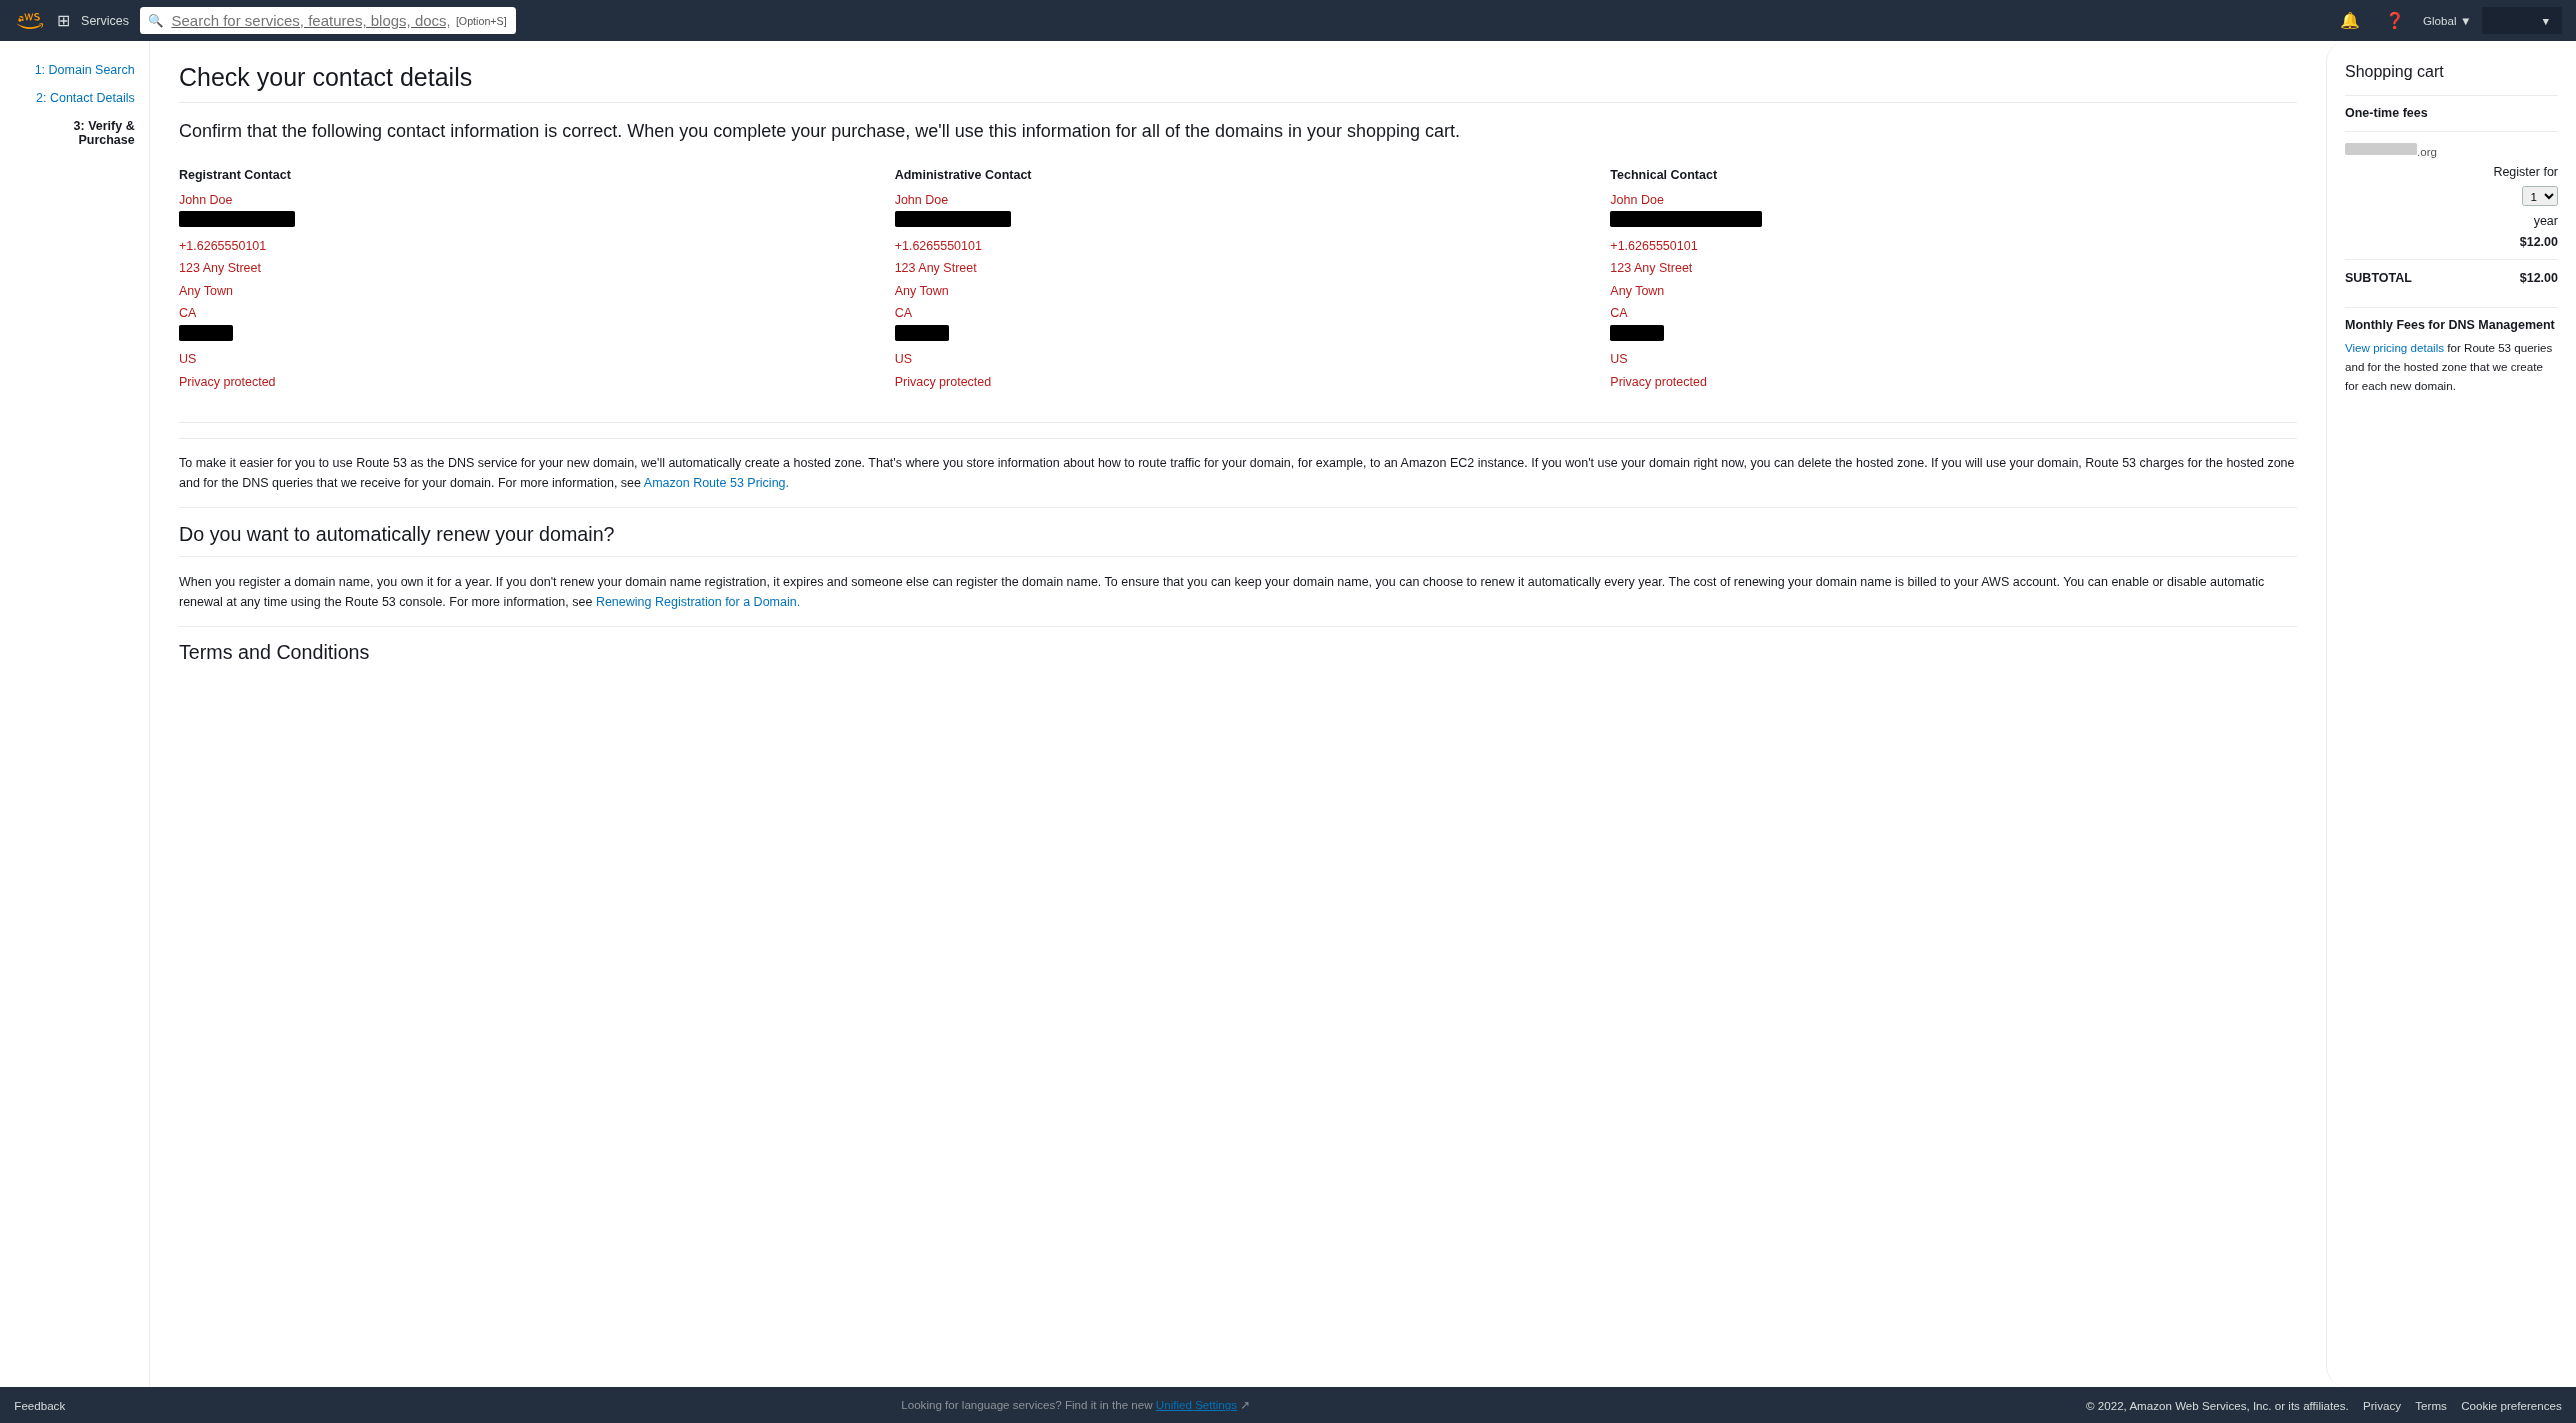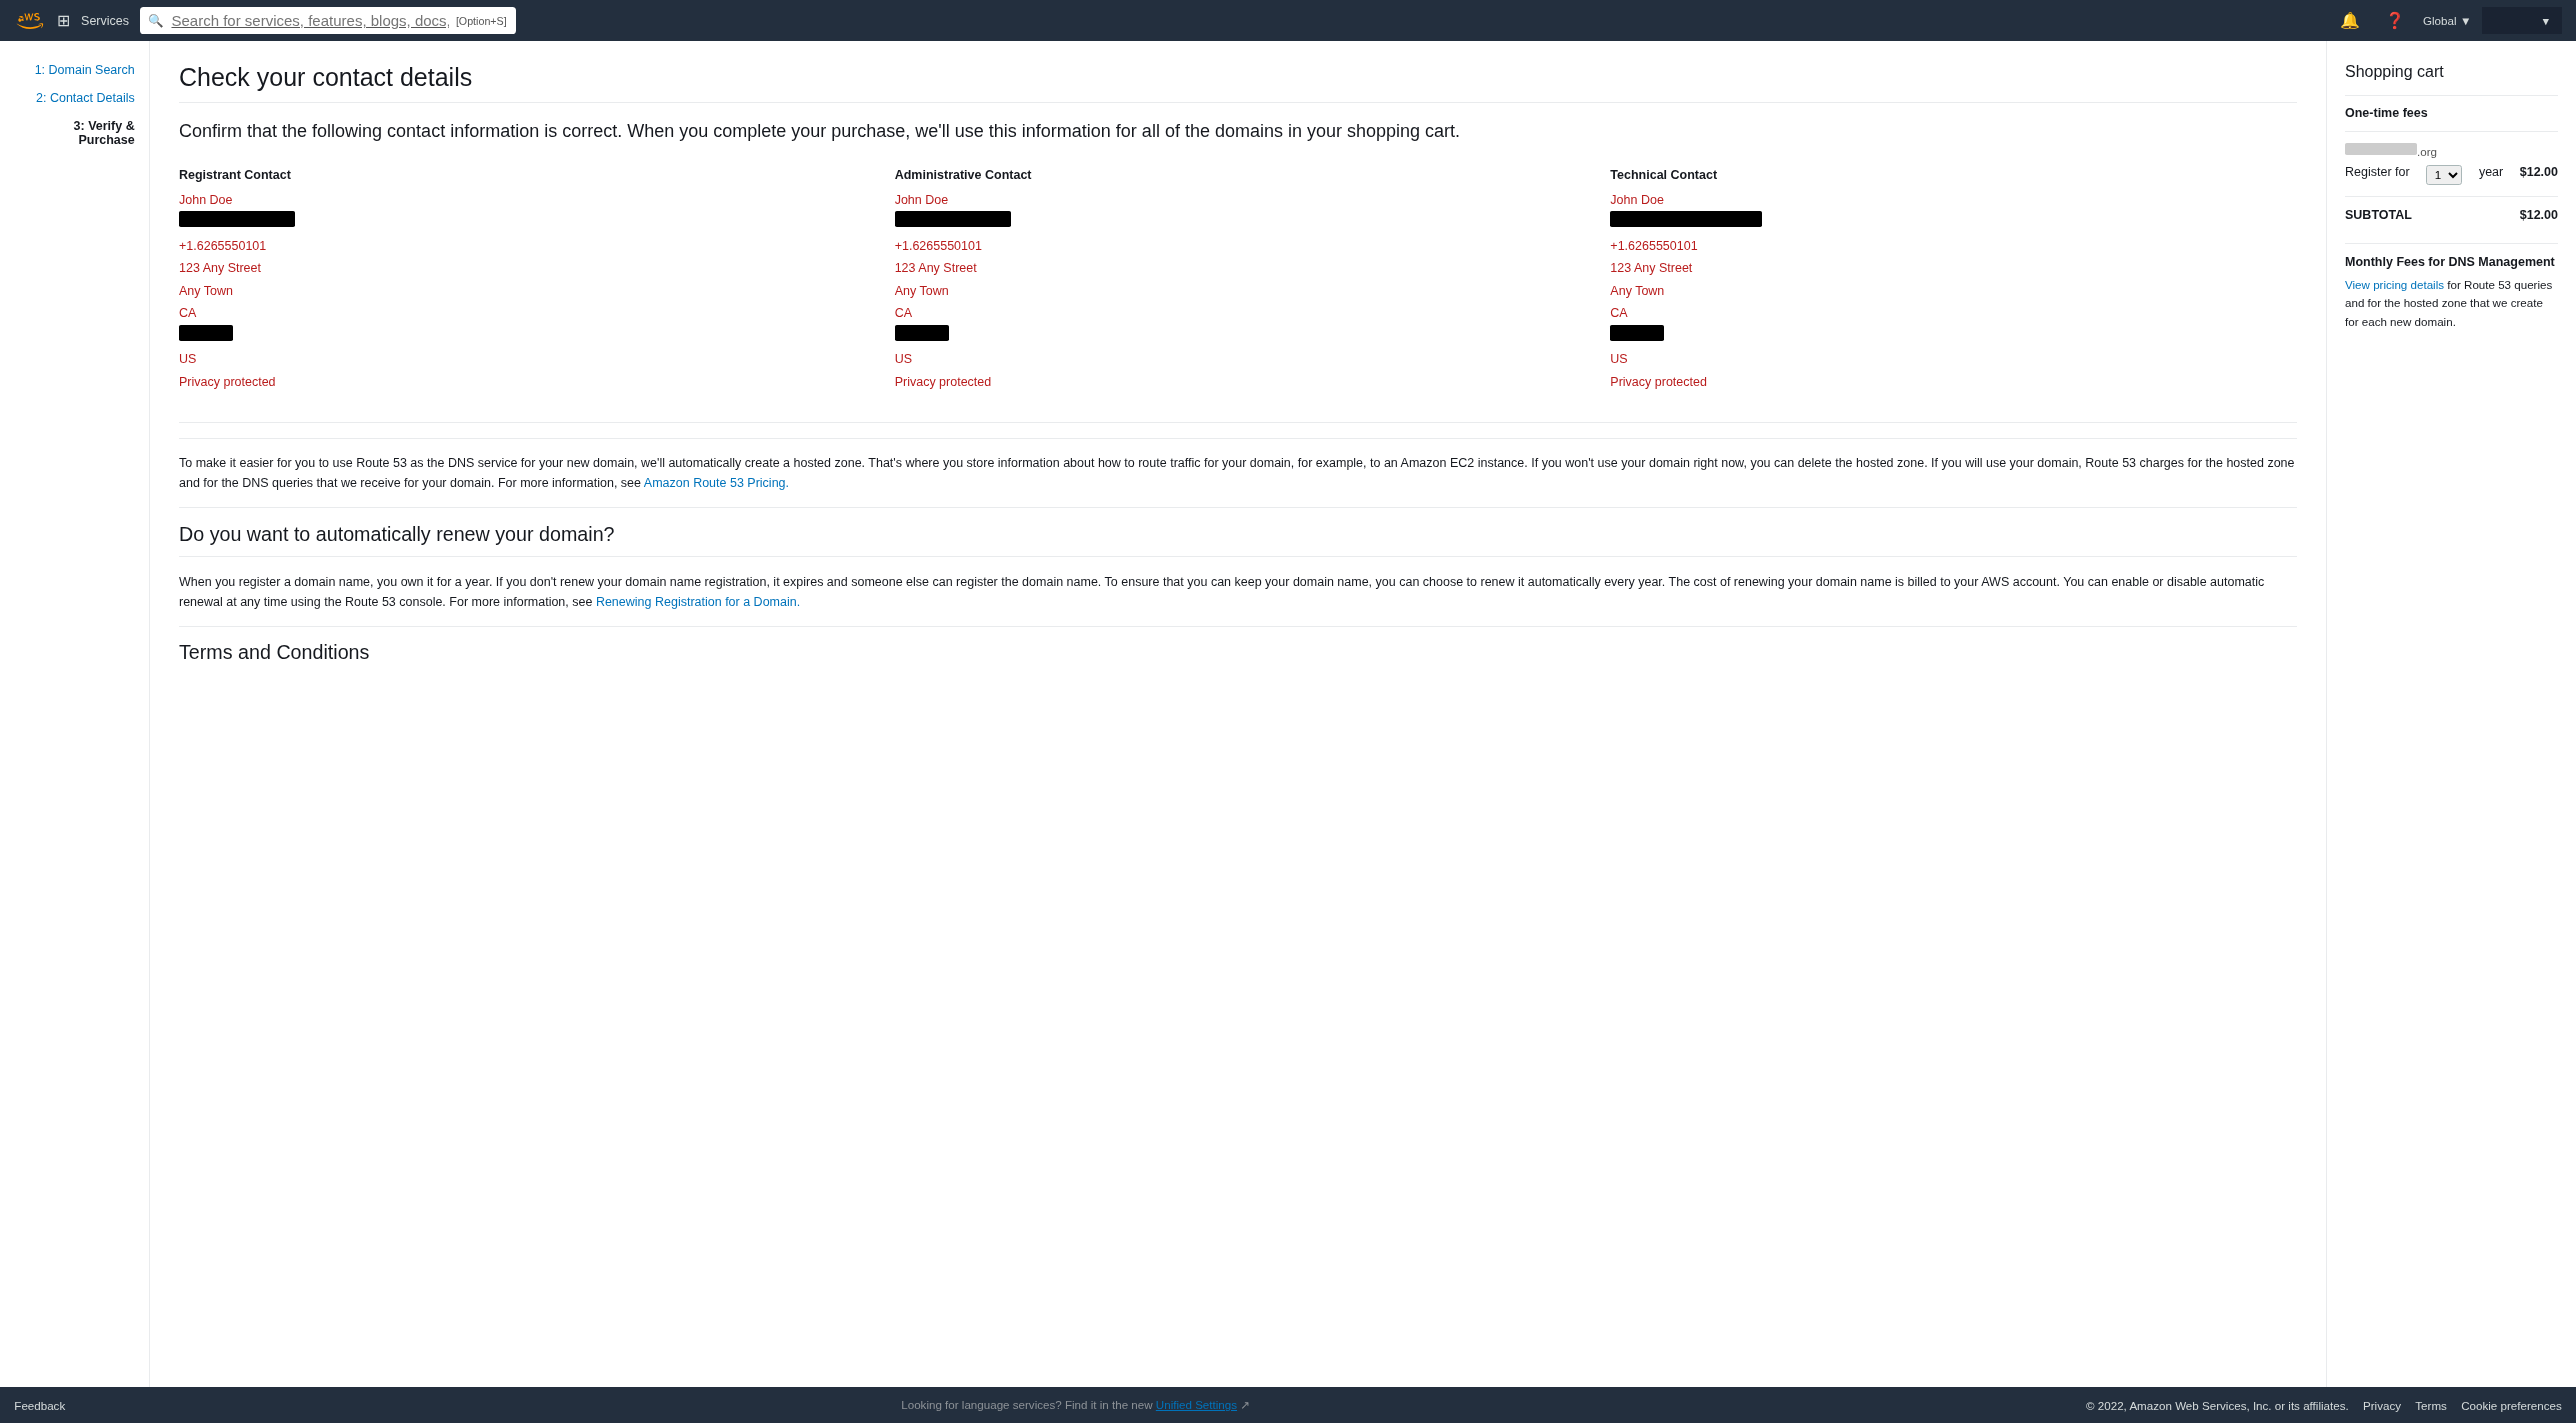--- a/index.html
+++ b/index.html
@@ -207,20 +207,21 @@
       height: 14.3px;
     }
 
     
     .shopping-cart {
       width: 250px;
       padding: 21.5px 18px;
       background: #fff;
       border-left: 0.9px solid #e9ebed;
       flex-shrink: 0;
+      border-radius: 21px;
     }
     .cart-title {
       font-size: 16px;
       font-weight: 400;
       margin-bottom: 14.3px;
     }
     .cart-section-title {
       font-size: 12.5px;
       font-weight: 700;
       margin-bottom: 10.7px;
@@ -237,25 +238,26 @@
     }
     .cart-domain-name {
       background: #ccc;
       height: 12.5px;
       border-radius: 1.8px;
       display: inline-block;
       width: 72px;
     }
     .cart-register-row {
       display: flex;
-      align-items: flex-start;
+      align-items: flex-end;
       justify-content: space-between;
       gap: 7.2px;
       margin-bottom: 7.2px;
       font-size: 12.5px;
+      flex-direction: column;
     }
     .cart-register-label { font-size: 12.5px; color: #16191f; }
     .cart-select {
       padding: 1.8px 3.6px;
       border: 0.9px solid #aab7b8;
       border-radius: 2.7px;
       font-size: 11.6px;
     }
     .cart-year { font-size: 12.5px; color: #16191f; }
     .cart-price { font-weight: 700; font-size: 12.5px; }

